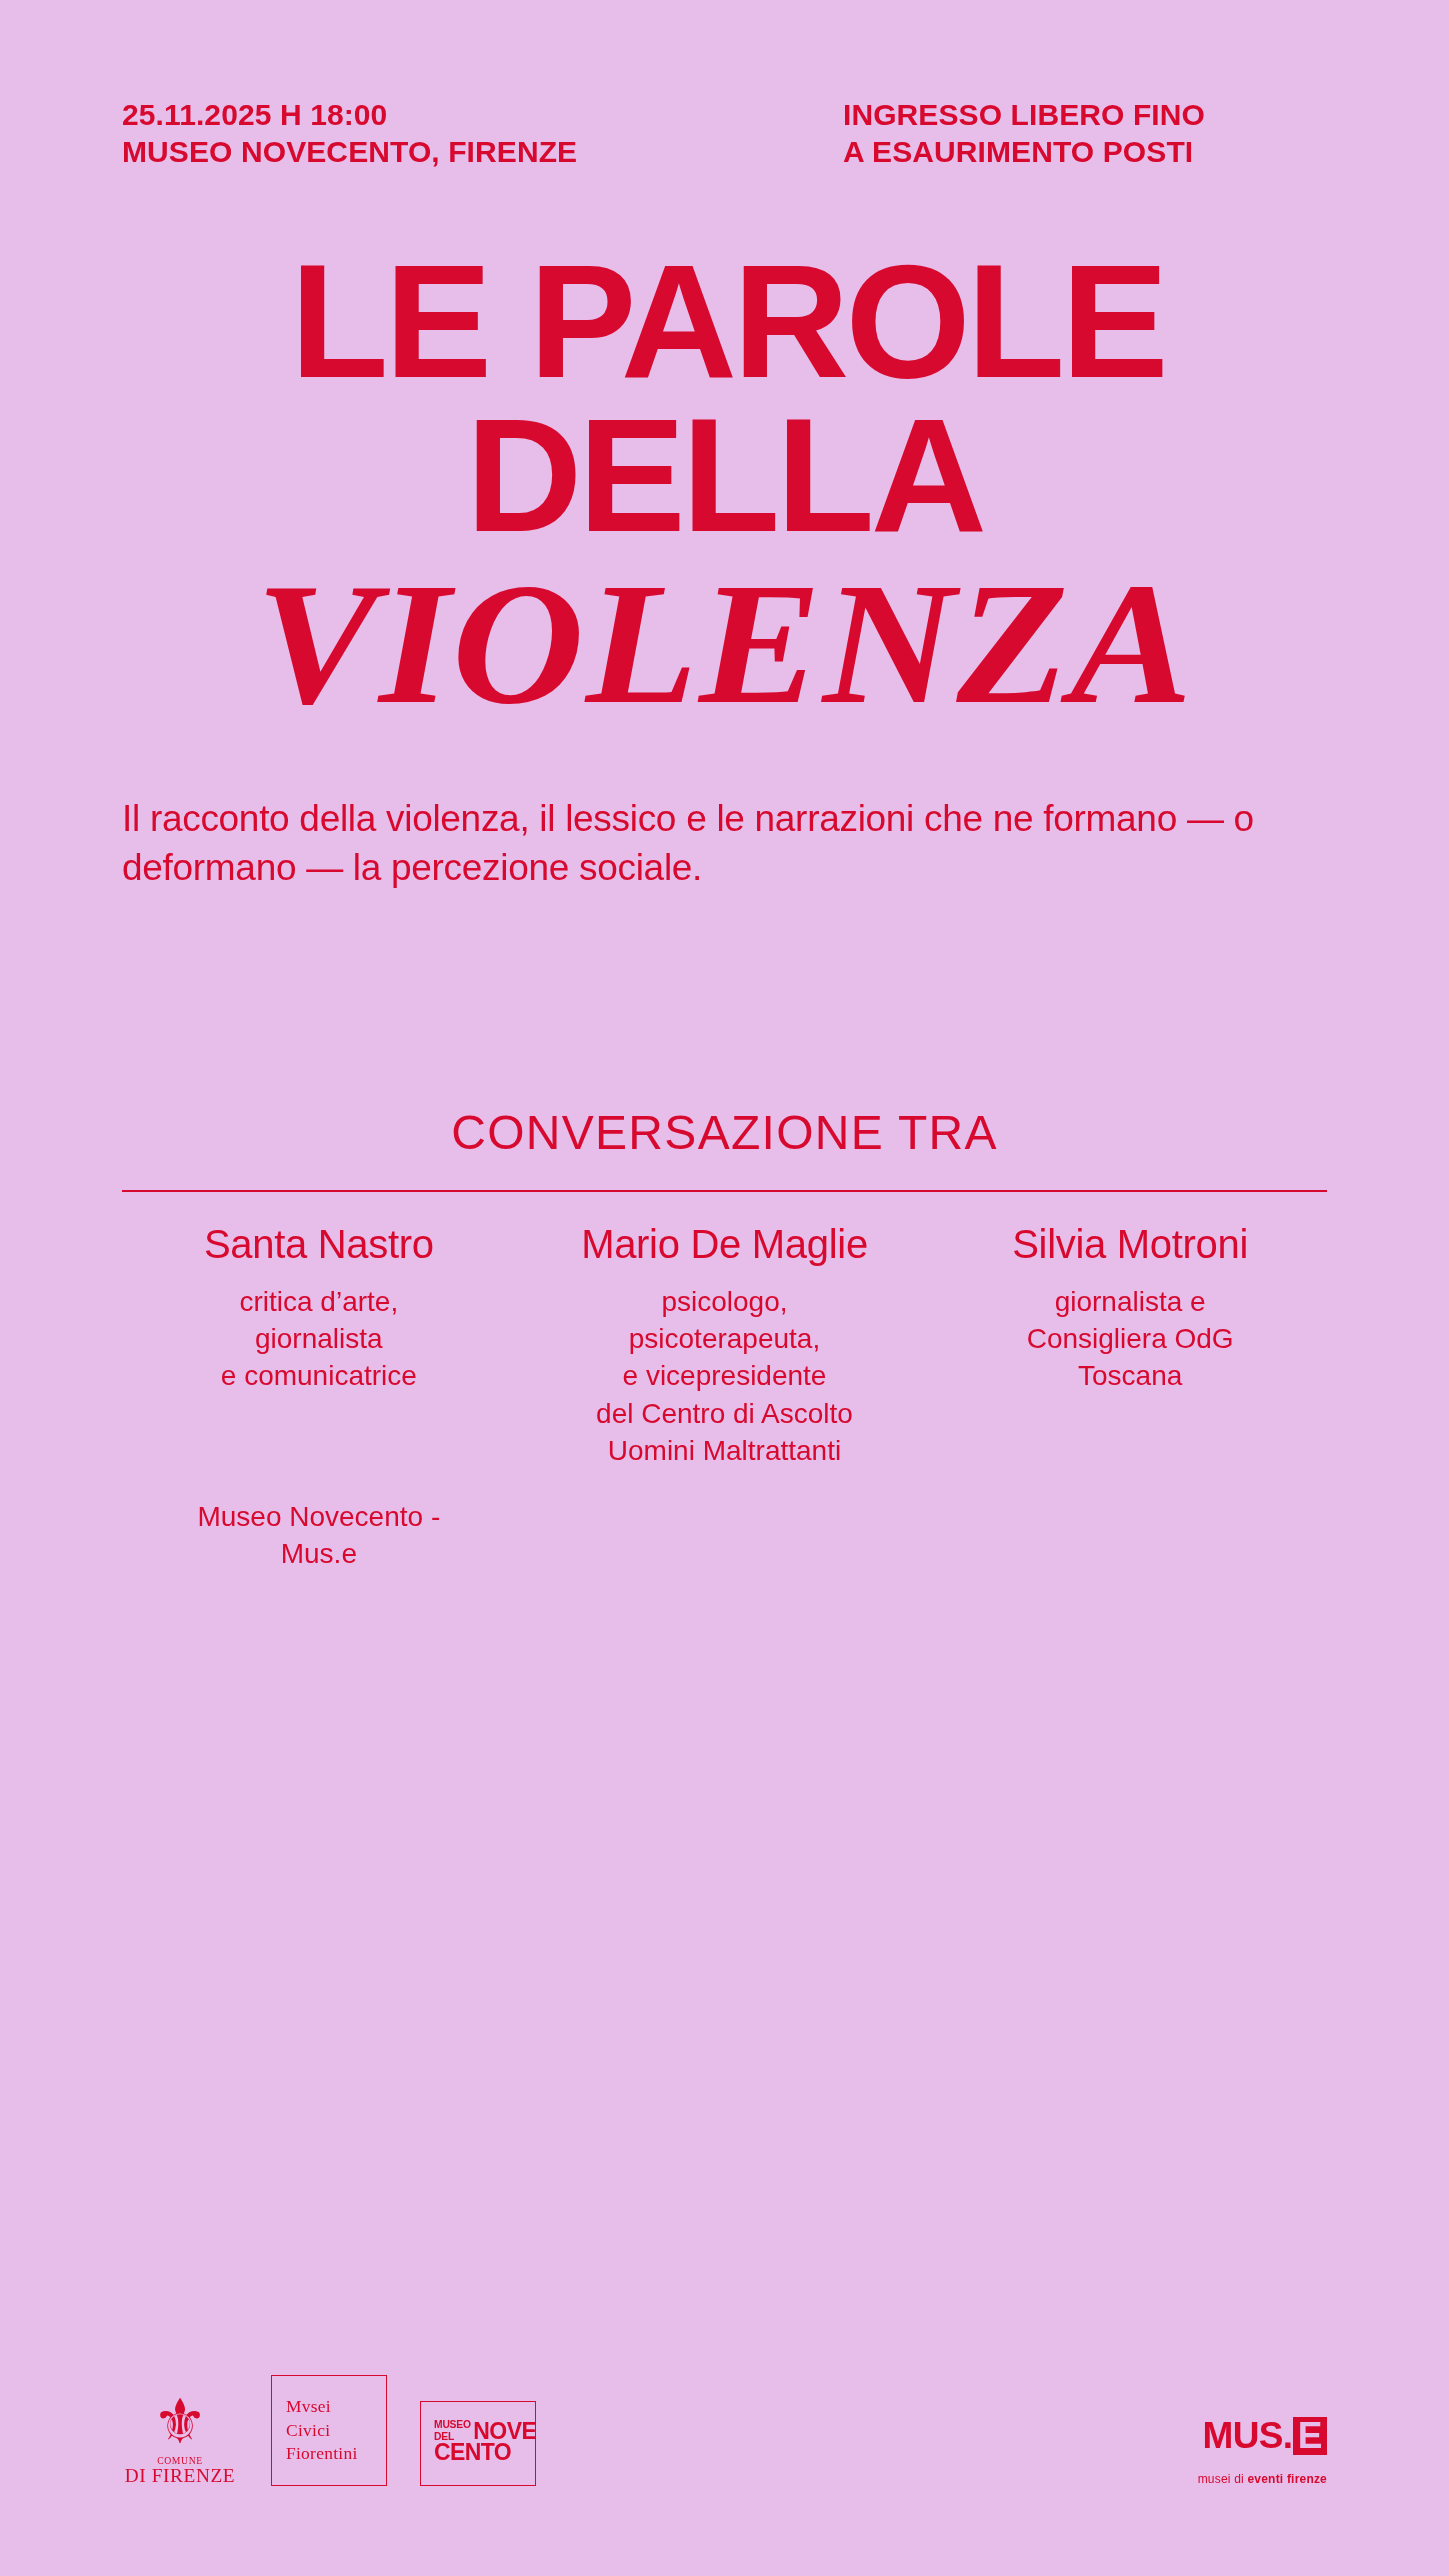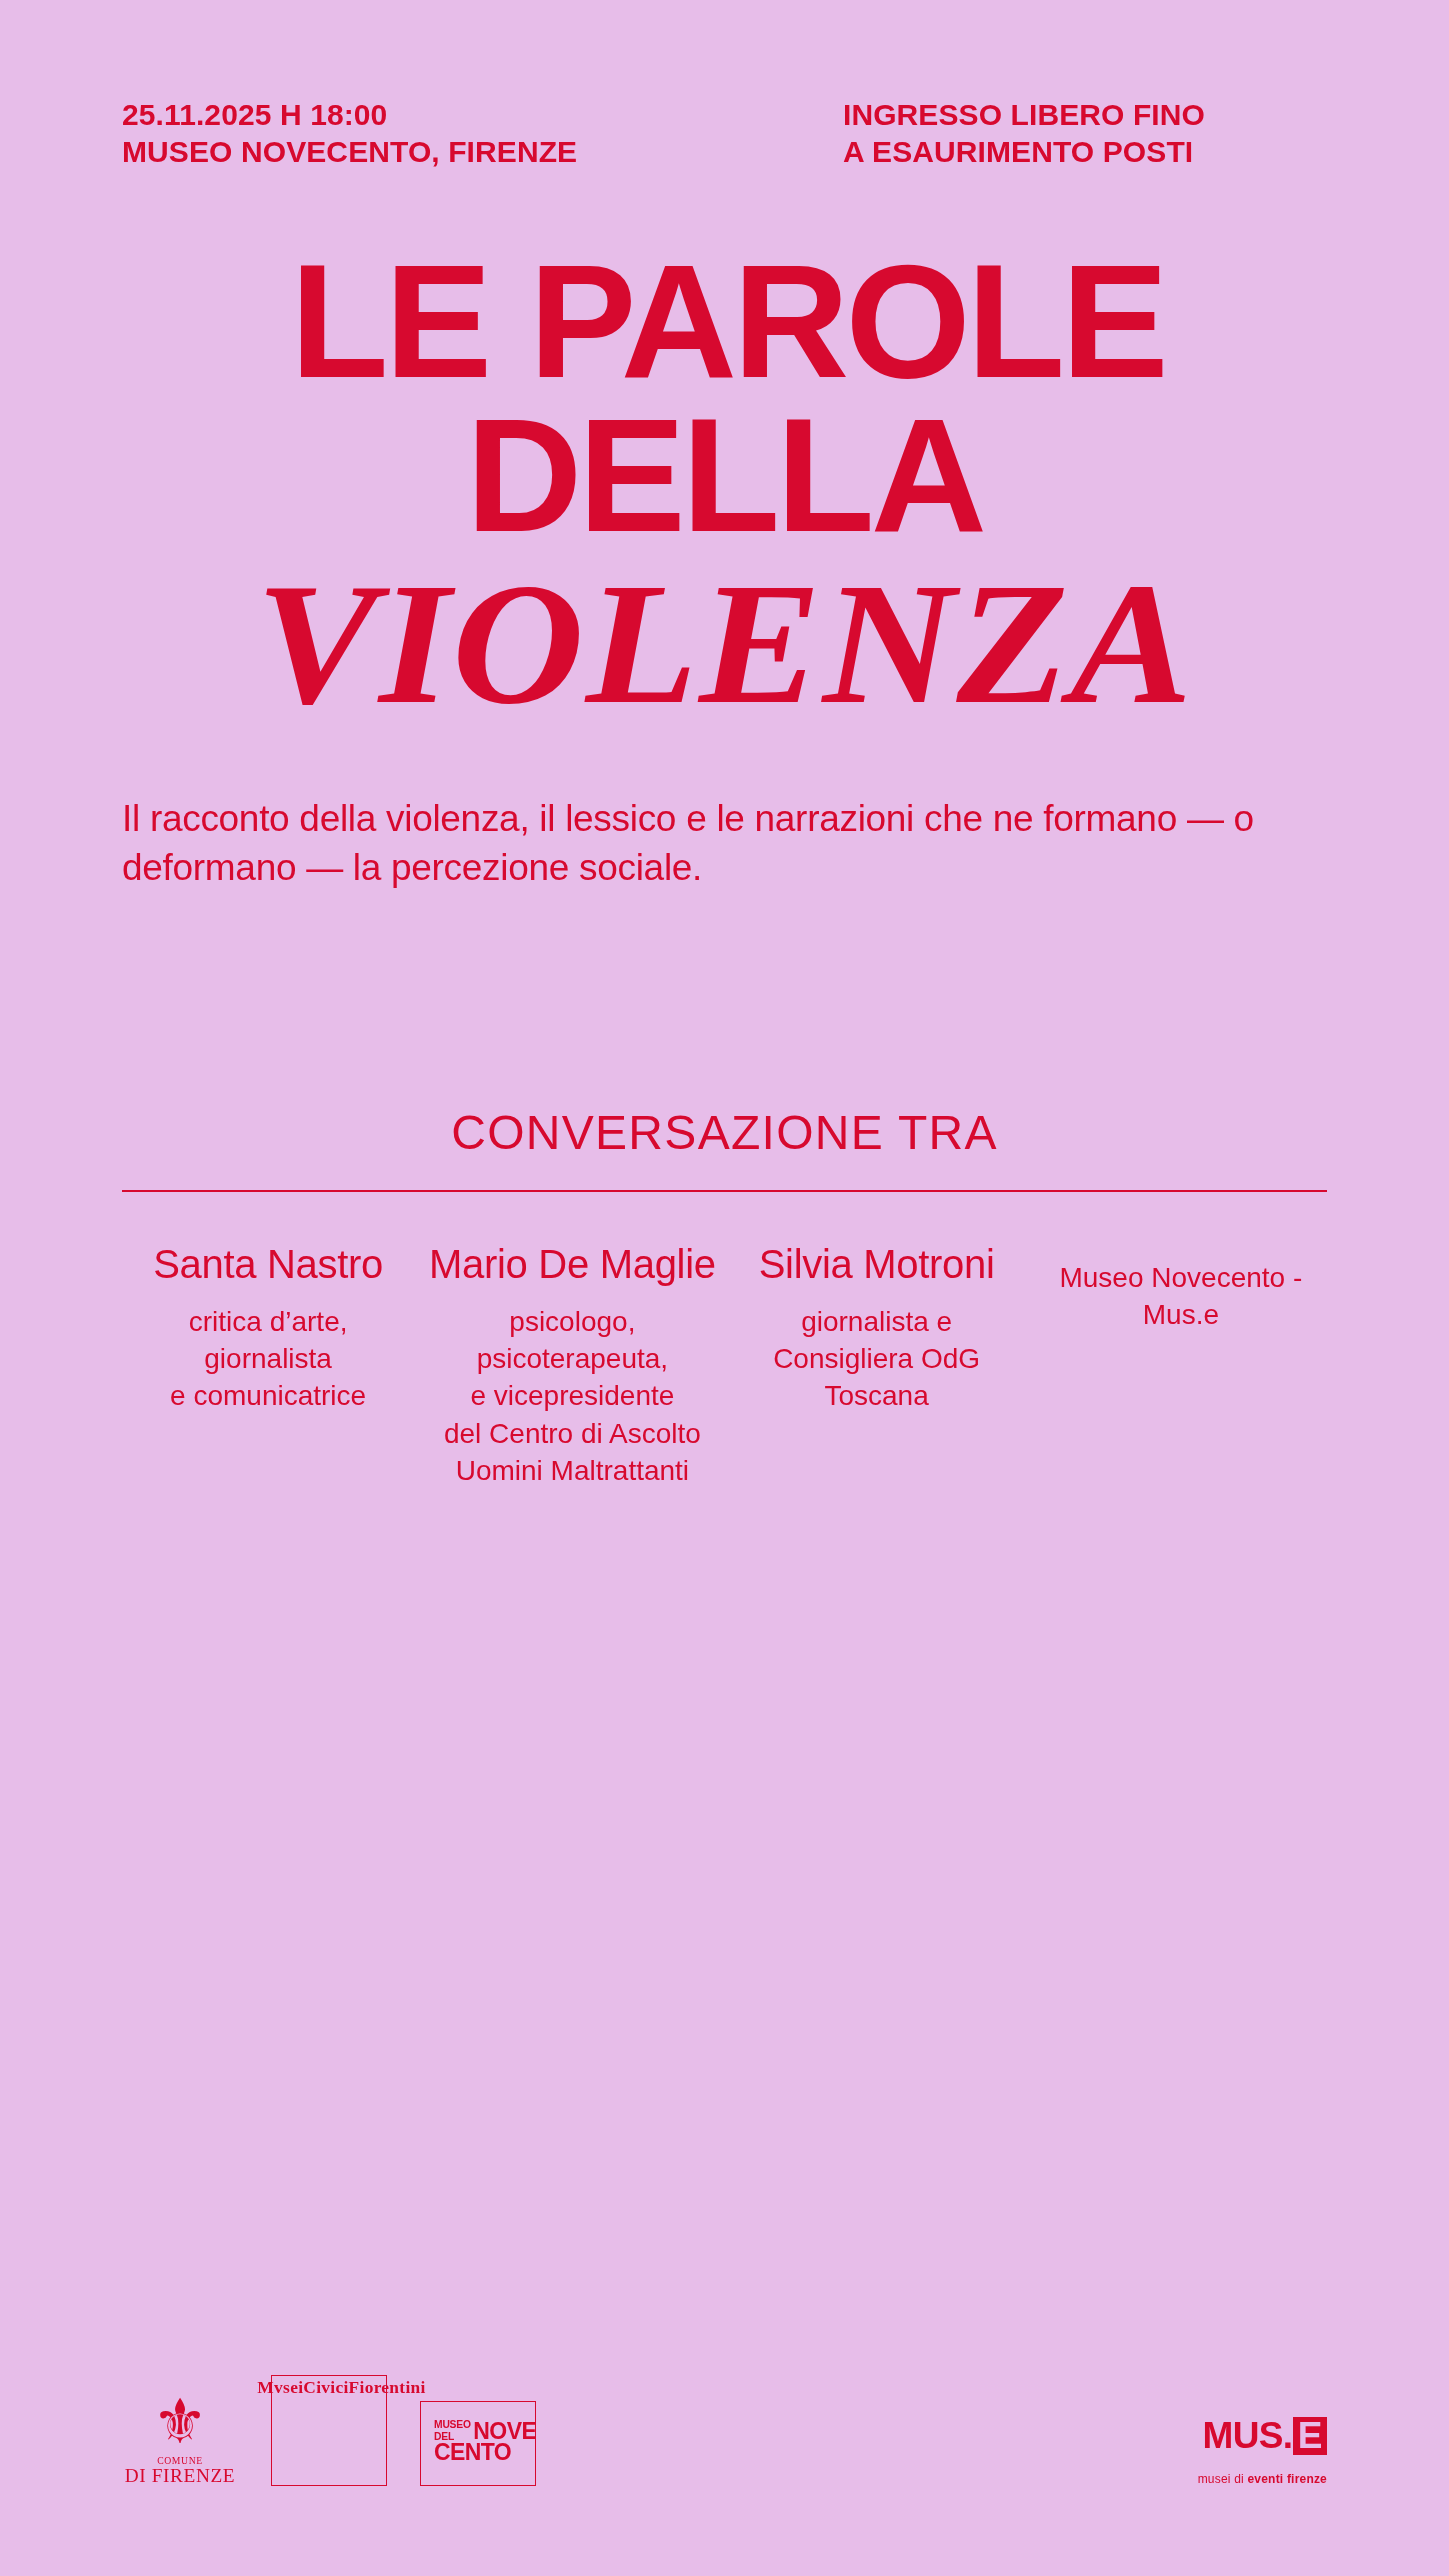--- a/index.html
+++ b/index.html
@@ -96,23 +96,23 @@
   }
   .divider {
     margin-top: 30px;
     height: 1.9px;
     background: #d7092f;
     width: 100%;
   }
 
   
   .speakers {
-    margin-top: 50px;
+    margin-top: 30px;
     display: grid;
-    grid-template-columns: 1fr 1fr 1fr 1fr;
+    grid-template-columns: 1fr 1fr 1fr;
     column-gap: 39px;
     row-gap: 90px;
     gap: 12px;
   }
   .speaker {
     text-align: center;
   }
   .speaker-name {
     font-size: 40px;
     font-weight: 400;
@@ -166,25 +166,24 @@
     line-height: 1.05;
   }
 
   
   .logo-box {
     width: 116px;
     height: 111px;
     border: 1.9px solid #d7092f;
     box-sizing: border-box;
     display: flex;
-    flex-direction: row;
+    flex-direction: column;
     justify-content: center;
-    padding-left: 25px;
+    padding-left: 14px;
     font-family: "Liberation Serif", serif;
-    font-weight: bold;
   }
   .logo-box .l {
     font-size: 17.4px;
     line-height: 1.35;
     letter-spacing: 0.3px;
   }
 
   
   .logo-box2 {
     width: 116px;

